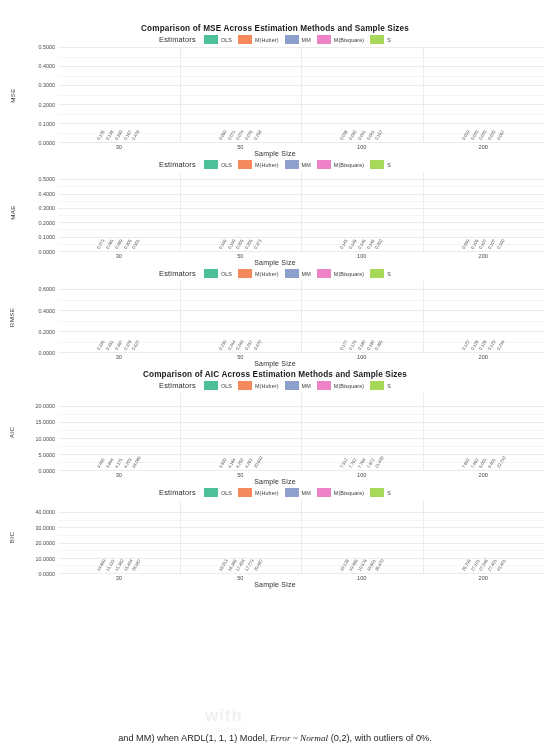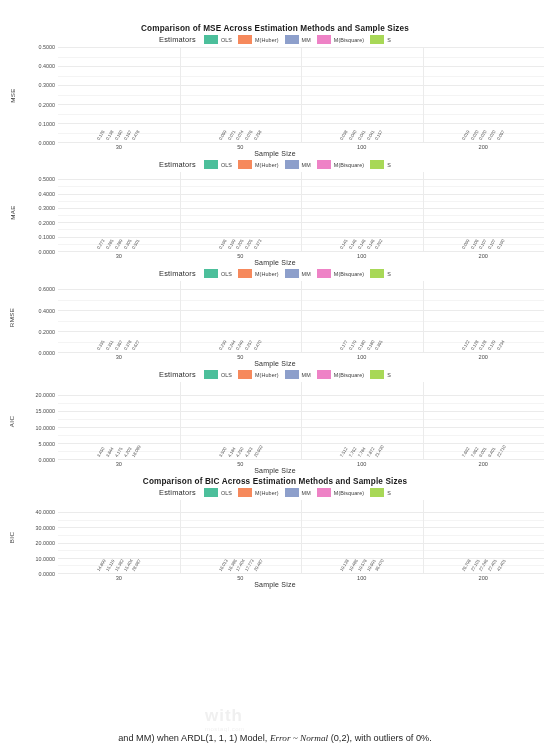--- a/index.html
+++ b/index.html
@@ -610,20 +610,21 @@
         </div>
         <div class="xaxis">
           <div class="xtick">30</div>
           <div class="xtick">50</div>
           <div class="xtick">100</div>
           <div class="xtick">200</div>
         </div>
         <div class="xlab">Sample Size</div>
       </div>
       <div class="chart-block">
+        <div class="chart-title">Comparison of AIC Across Estimation Methods and Sample Sizes</div>
         <div class="legend">
           <span class="legend-title">Estimators</span>
           <span class="legend-item">
             <span class="legend-swatch" style="background: rgb(76, 191, 155);"></span>
             <span class="legend-label">OLS</span>
           </span>
           <span class="legend-item">
             <span class="legend-swatch" style="background: rgb(246, 137, 92);"></span>
             <span class="legend-label">M(Huber)</span>
           </span>
@@ -758,21 +759,20 @@
         </div>
         <div class="xaxis">
           <div class="xtick">30</div>
           <div class="xtick">50</div>
           <div class="xtick">100</div>
           <div class="xtick">200</div>
         </div>
         <div class="xlab">Sample Size</div>
       </div>
       <div class="chart-block">
-        <div class="chart-title">Comparison of BIC Across Estimation Methods and Sample Sizes</div>
         <div class="legend">
           <span class="legend-title">Estimators</span>
           <span class="legend-item">
             <span class="legend-swatch" style="background: rgb(76, 191, 155);"></span>
             <span class="legend-label">OLS</span>
           </span>
           <span class="legend-item">
             <span class="legend-swatch" style="background: rgb(246, 137, 92);"></span>
             <span class="legend-label">M(Huber)</span>
           </span>

